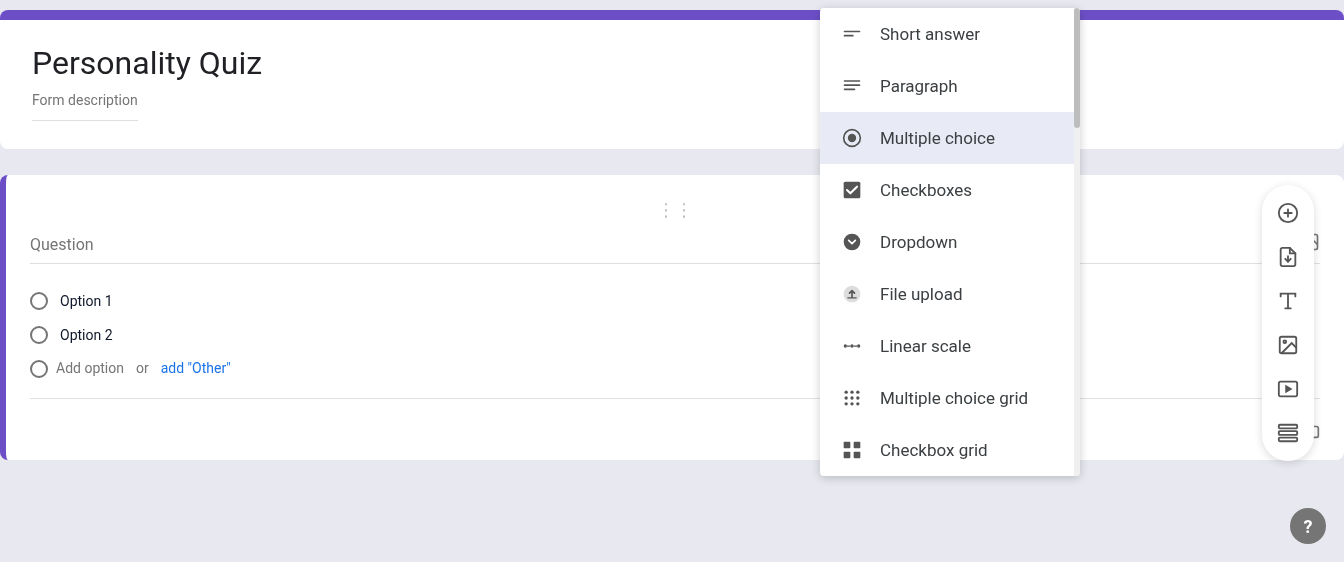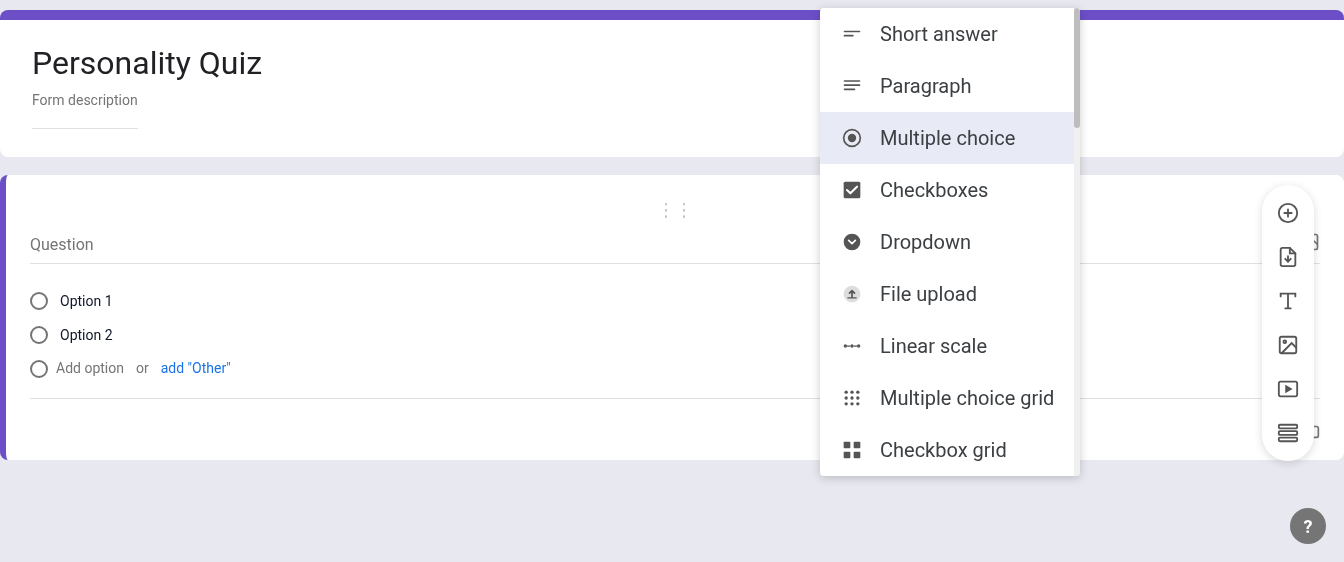--- a/index.html
+++ b/index.html
@@ -35,21 +35,21 @@
       font-size: 32px;
       font-weight: 400;
       color: #202124;
       margin-bottom: 8px;
     }
 
     .form-description {
       font-size: 14px;
       color: #757575;
       border-bottom: 1px solid #e0e0e0;
-      padding-bottom: 20px;
+      padding-bottom: 12px;
       display: inline-block;
     }
 
     
     .question-card {
       background: #fff;
       border-radius: 8px;
       border-left: 6px solid #6c4fc7;
       position: absolute;
       top: 175px;
@@ -160,21 +160,21 @@
       z-index: 100;
       overflow: hidden;
     }
 
     .dropdown-item {
       display: flex;
       align-items: center;
       gap: 16px;
       padding: 14px 20px;
       cursor: pointer;
-      font-size: 20px;
+      font-size: 17px;
       color: #3c4043;
       transition: background 0.1s;
     }
 
     .dropdown-item.selected {
       background: #e8eaf6;
     }
 
     .dropdown-icon {
       width: 24px;

